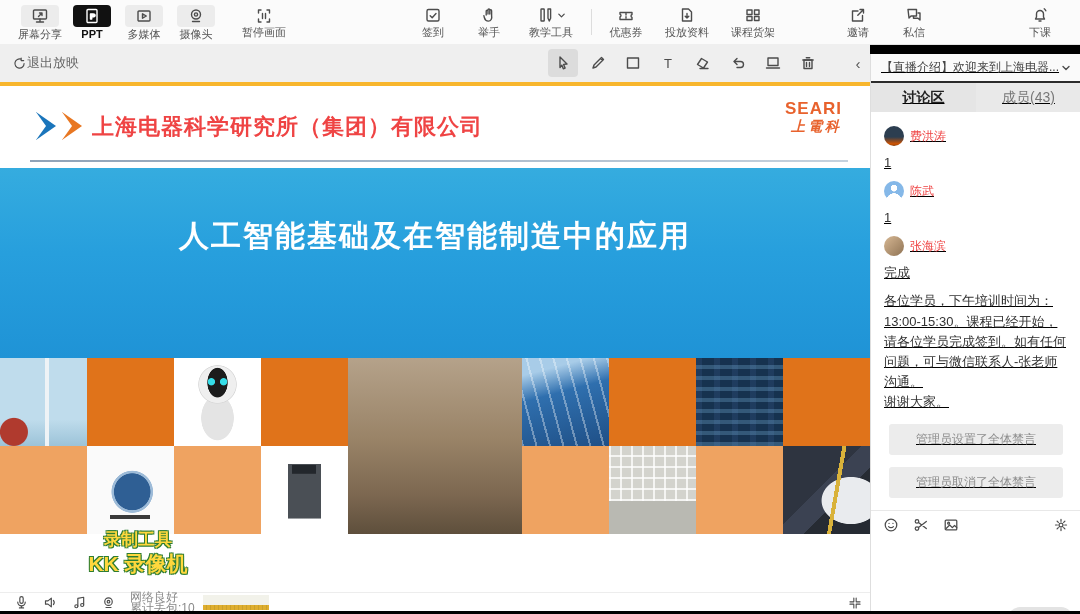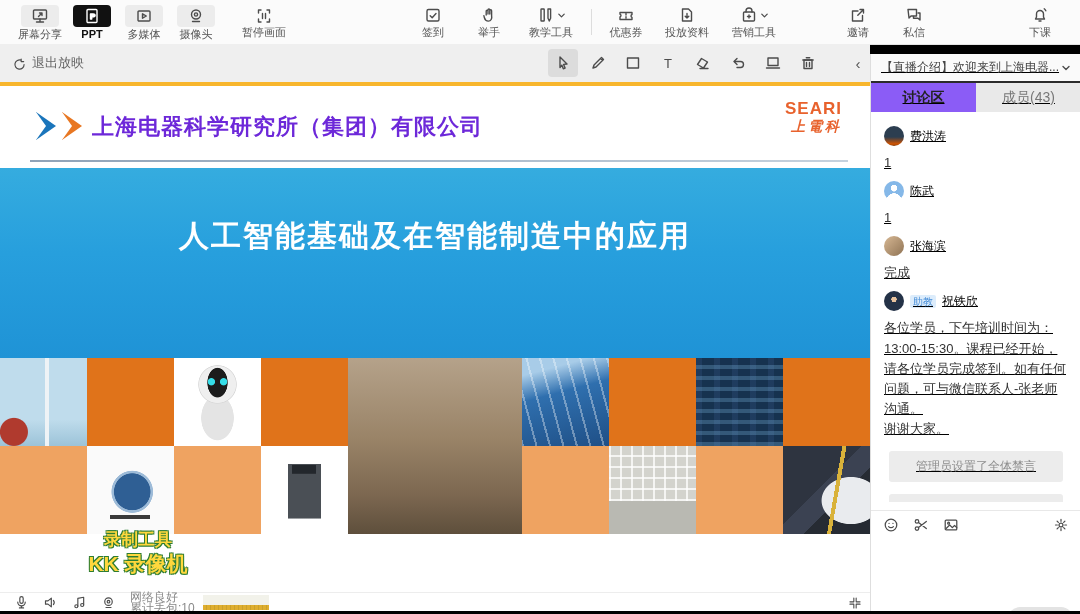--- a/index.html
+++ b/index.html
@@ -18,36 +18,36 @@
   .tb-chip.active{background:#111;}
   .tb-chip.active svg.ic *{stroke:#fff;}
   .tb-chip.active svg.ic text{fill:#fff;}
   .tb-label{font-size:11px;color:#555;line-height:11px;white-space:nowrap;}
   .tb-label.active{color:#111;font-weight:bold;}
   .tb-plain{display:flex;flex-direction:column;align-items:center;gap:3px;min-width:56px;height:44px;justify-content:center;cursor:pointer;}
   .tb-iconrow{display:flex;align-items:center;gap:2px;height:18px;}
   .tb-divider{width:1px;height:26px;background:#ddd;margin:0 6px;}
   
   #toolbar2{left:0;top:44px;width:870px;height:38px;background:#efefef;border-bottom:1px solid #e0e0e0;display:flex;align-items:center;}
-  #exit-show{display:flex;align-items:flex-end;gap:5px;margin-left:12px;font-size:13px;color:#666;cursor:pointer;}
+  #exit-show{display:flex;align-items:center;margin-left:12px;font-size:13px;color:#666;cursor:pointer;}
   #draw-tools{position:absolute;left:548px;top:0;height:38px;display:flex;align-items:center;gap:5px;}
   .dt{width:30px;height:28px;border-radius:4px;display:flex;align-items:center;justify-content:center;cursor:pointer;}
   .dt.active{background:#dcdcdc;}
   .dt-gap{width:14px;}
   .dt-nav{font-size:15px;color:#555;width:22px;text-align:center;cursor:pointer;}
   
   #slide{left:0;top:82px;width:870px;height:510px;background:#fff;overflow:hidden;}
   #slide-accent{position:absolute;left:0;top:0;width:870px;height:4px;background:#f8b62d;}
   #slide-header{position:absolute;left:0;top:4px;width:870px;height:82px;}
   .chev{position:absolute;top:26px;width:0;height:0;border-top:14px solid transparent;border-bottom:14px solid transparent;}
   #chev1{left:36px;border-left:20px solid #1a75bb;}
   #chev1:after{content:"";position:absolute;left:-20px;top:-14px;border-top:14px solid transparent;border-bottom:14px solid transparent;border-left:10px solid #fff;}
   #chev2{left:62px;border-left:20px solid #e87722;}
   #chev2:after{content:"";position:absolute;left:-20px;top:-14px;border-top:14px solid transparent;border-bottom:14px solid transparent;border-left:10px solid #fff;}
-  #company-title{position:absolute;left:92px;top:26px;font-size:22px;font-weight:bold;color:#6d28d9;letter-spacing:1px;}
+  #company-title{position:absolute;left:92px;top:26px;font-size:22px;font-weight:bold;color:#ef4444;letter-spacing:1px;}
   #seari-logo{position:absolute;right:28px;top:14px;text-align:right;color:#e8622d;line-height:1;}
   #seari-line1{font-size:17px;font-weight:bold;letter-spacing:1px;}
   #seari-line2{font-size:14px;font-weight:bold;font-style:italic;margin-top:2px;letter-spacing:3px;}
   #header-rule{position:absolute;left:30px;top:74px;width:818px;height:2px;background:linear-gradient(90deg,#8fa3b8,#c5d2de);}
   #banner{position:absolute;left:0;top:86px;width:870px;height:190px;
           background:linear-gradient(180deg,#35acdf 0%,#279fdd 45%,#1f93d6 100%);color:#fff;text-align:center;}
   #banner-title{margin-top:48px;font-size:30px;font-weight:bold;letter-spacing:2px;}
   #banner-subtitle{margin-top:46px;font-size:25px;font-weight:bold;letter-spacing:1px;}
   #collage{position:absolute;left:0;top:276px;width:870px;height:176px;display:grid;
            grid-template-columns:repeat(10,87px);grid-template-rows:88px 88px;}
@@ -105,36 +105,36 @@
   #spark:after{content:"";position:absolute;left:0;bottom:0;width:100%;height:5px;
                background:repeating-linear-gradient(90deg,#dfae2e 0 3px,#caa02b 3px 4px);}
   #collapse-ic{position:absolute;left:848px;top:0;height:19px;display:flex;align-items:center;}
   
   #sidebar{left:870px;top:54px;width:210px;height:567px;background:#fff;border-left:1px solid #dedede;text-decoration:underline;}
   #sb-header{height:27px;display:flex;align-items:center;background:#fafafa;border-bottom:2px solid #2b2b2b;}
   #sb-header-title{font-size:12px;color:#444;margin-left:10px;flex:1;white-space:nowrap;overflow:hidden;}
   #sb-header-chevron{margin-right:10px;cursor:pointer;}
   #sb-tabs{height:29px;display:flex;}
   .sb-tab{flex:1;display:flex;align-items:center;justify-content:center;font-size:14px;cursor:pointer;}
-  .sb-tab.active{background:#8b5cf6;color:#222;font-weight:bold;}
+  .sb-tab.active{background:#e5e5e5;color:#222;font-weight:bold;}
   .sb-tab.inactive{background:#e9e9e9;color:#777;}
   #sb-messages{height:384px;overflow:hidden;padding-top:6px;}
   .msg{margin:8px 13px 0 13px;}
   .msg-head{display:flex;align-items:center;gap:6px;}
   .avatar{width:20px;height:20px;border-radius:50%;flex:none;}
   .av-fei{background:linear-gradient(180deg,#2c3e50 55%,#d35400 90%,#7a3b10);}
   .av-chen{background:
       radial-gradient(circle at 50% 36%, #fff 0 20%, transparent 21%),
       radial-gradient(circle at 50% 100%, #fff 0 34%, transparent 35%),
       #85b8e8;}
   .av-zhang{background:linear-gradient(135deg,#d7b894,#8f7354);}
   .av-zhu{background:
       radial-gradient(circle at 50% 42%, #e8c39e 0 17%, transparent 18%),
       #243247;}
-  .msg-name{font-size:12px;color:#000000;}
+  .msg-name{font-size:12px;color:#ef4444;}
   .badge{font-size:10px;color:#4a90d9;background:#dcecfb;padding:1px 3px;border-radius:2px;line-height:11px;}
   .msg-text{font-size:13px;color:#333;margin-top:7px;line-height:1.55;white-space:pre-line;}
   .sys{background:#ececec;color:#8c8c8c;font-size:12px;text-align:center;border-radius:3px;
        padding:7px 16px;margin:12px 18px 0 18px;}
   #sb-divider{height:1px;background:#e8e8e8;margin-top:8px;}
   #sb-input-tools{height:28px;display:flex;align-items:center;gap:14px;padding:0 12px;}
   #sb-input-tools .gear-right{margin-left:auto;}
   #sb-input{height:66px;}
   #send-row{position:relative;height:34px;}
   #send-btn{position:absolute;right:8px;top:2px;height:24px;background:#e3e3e3;border-radius:13px;
@@ -243,36 +243,30 @@
   </div>
   <div class="tb-plain" style="min-width:66px">
     <span>
       <svg class="ic" viewBox="0 0 18 18">
           <path d="M4.5 3h6l3 3v9h-9z"></path>
           <path d="M9 7.5V12M7.2 10.3L9 12.1l1.8-1.8"></path>
         </svg>
     </span>
     <span class="tb-label">投放资料</span>
   </div>
-  <div class="tb-plain" style="min-width:68px">
-    <span class="tb-iconrow">
-      <span>
-        <svg class="ic" viewBox="0 0 18 18">
-            <path d="M6 6V5a3 3 0 0 1 6 0v1"></path>
-            <rect x="3.5" y="6" width="11" height="9" rx="1"></rect>
-            <path d="M9 9v3M7.5 10.5h3"></path>
-          </svg>
-      </span>
-      <span>
-        <svg class="ic" style="width:9px;height:9px" viewBox="0 0 10 10">
-            <path d="M2 3.5l3 3 3-3"></path>
-          </svg>
-      </span>
-    </span>
-    <span class="tb-label">营销工具</span>
+  <div class="tb-plain" style="min-width:66px">
+    <span>
+      <svg class="ic" viewBox="0 0 18 18">
+          <rect x="3" y="4" width="5" height="4.5"></rect>
+          <rect x="10.5" y="4" width="4.5" height="4.5"></rect>
+          <rect x="3" y="10.5" width="5" height="4"></rect>
+          <rect x="10.5" y="10.5" width="4.5" height="4"></rect>
+        </svg>
+    </span>
+    <span class="tb-label">课程货架</span>
   </div>
 
   <div style="flex:1"></div>
   <div class="tb-plain">
     <span>
       <svg class="ic" viewBox="0 0 18 18">
           <path d="M13.5 9.5V15h-10V5H9M11 3.5h3.5V7M14.5 3.5L8.8 9.2"></path>
         </svg>
     </span>
     <span class="tb-label">邀请</span>
@@ -470,25 +464,20 @@
       <div class="msg-text">1</div>
     </div>
     <div class="msg">
       <div class="msg-head">
         <span class="avatar av-zhang"></span>
         <span class="msg-name">张海滨</span>
       </div>
       <div class="msg-text">完成</div>
     </div>
     <div class="msg">
-      <div class="msg-head">
-        <span class="avatar av-zhu"></span>
-        <span class="badge">助教</span>
-        <span class="msg-name">祝铁欣</span>
-      </div>
       <div class="msg-text">各位学员，下午培训时间为：13:00-15:30。课程已经开始，请各位学员完成签到。如有任何问题，可与微信联系人-张老师沟通。
 谢谢大家。</div>
     </div>
     <div class="sys">管理员设置了全体禁言</div>
     <div class="sys">管理员取消了全体禁言</div>
 
   </div>
 
   <div id="sb-divider"></div>
   <div id="sb-input-tools">

